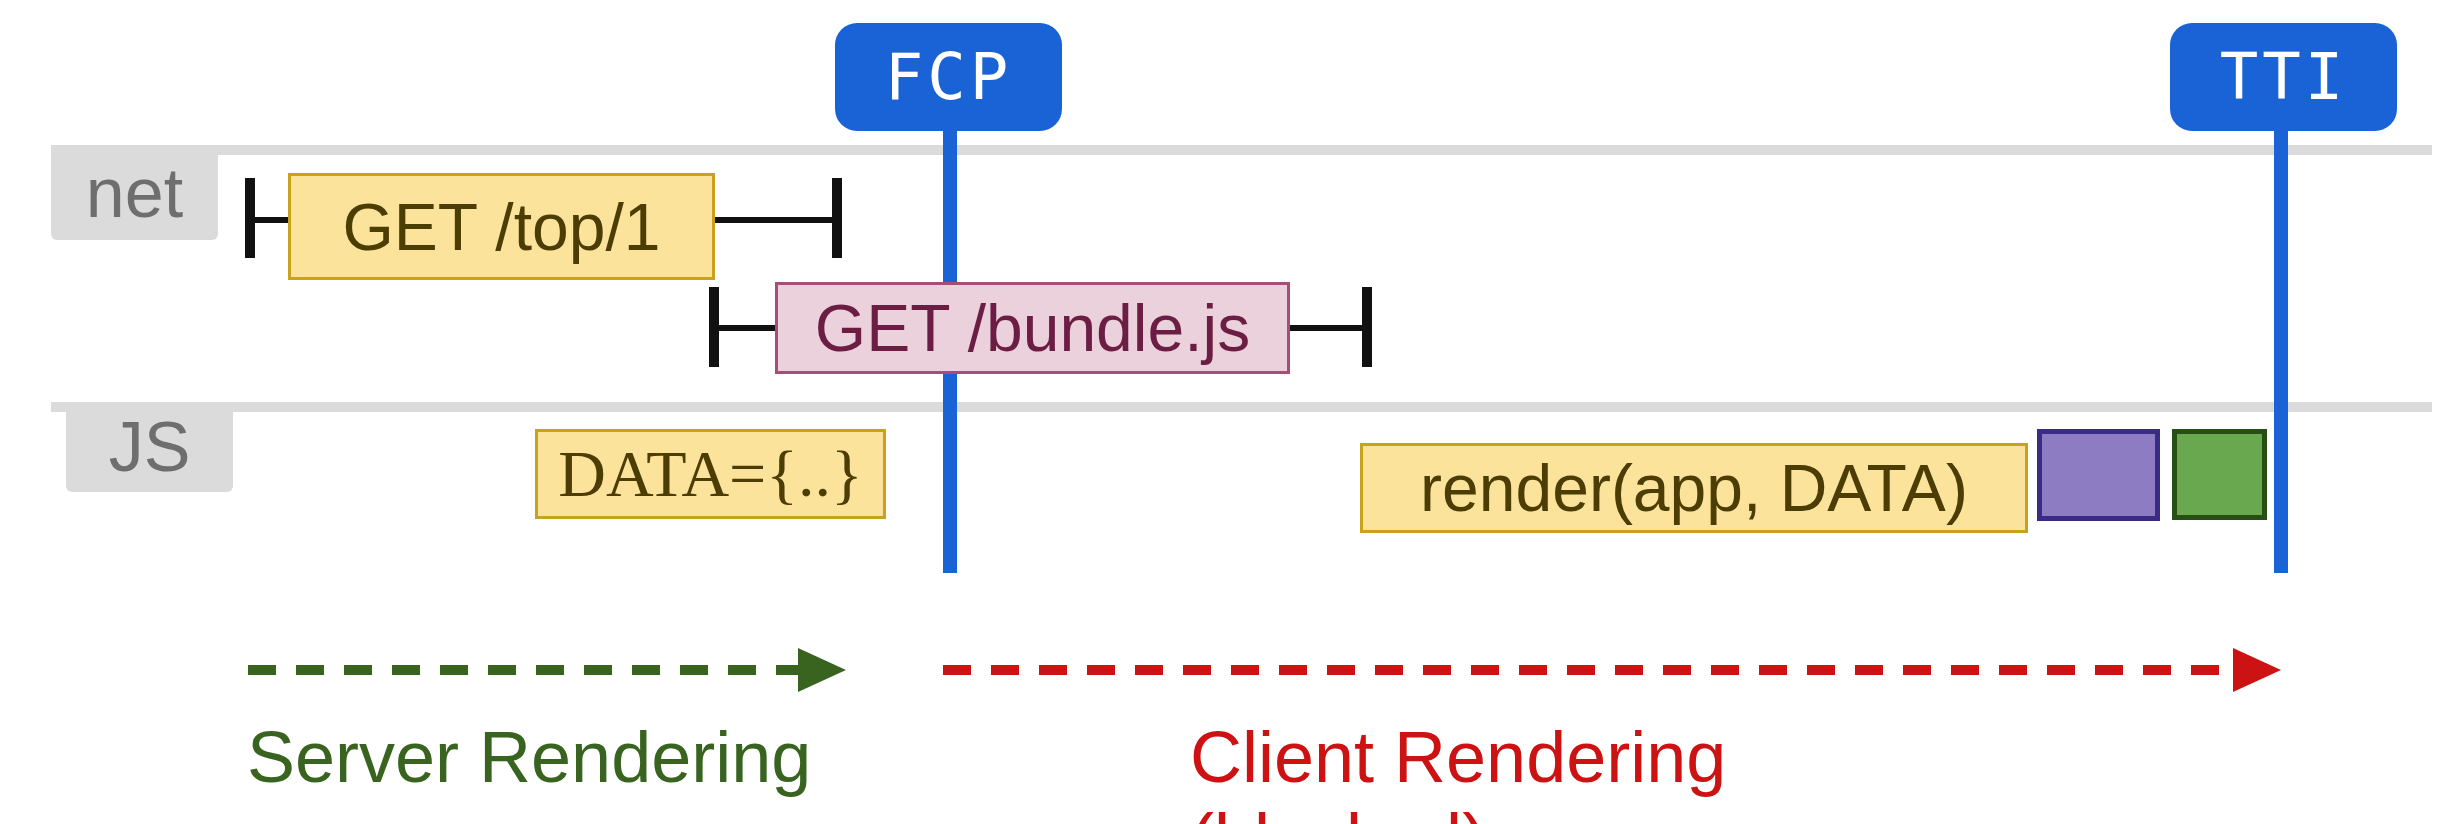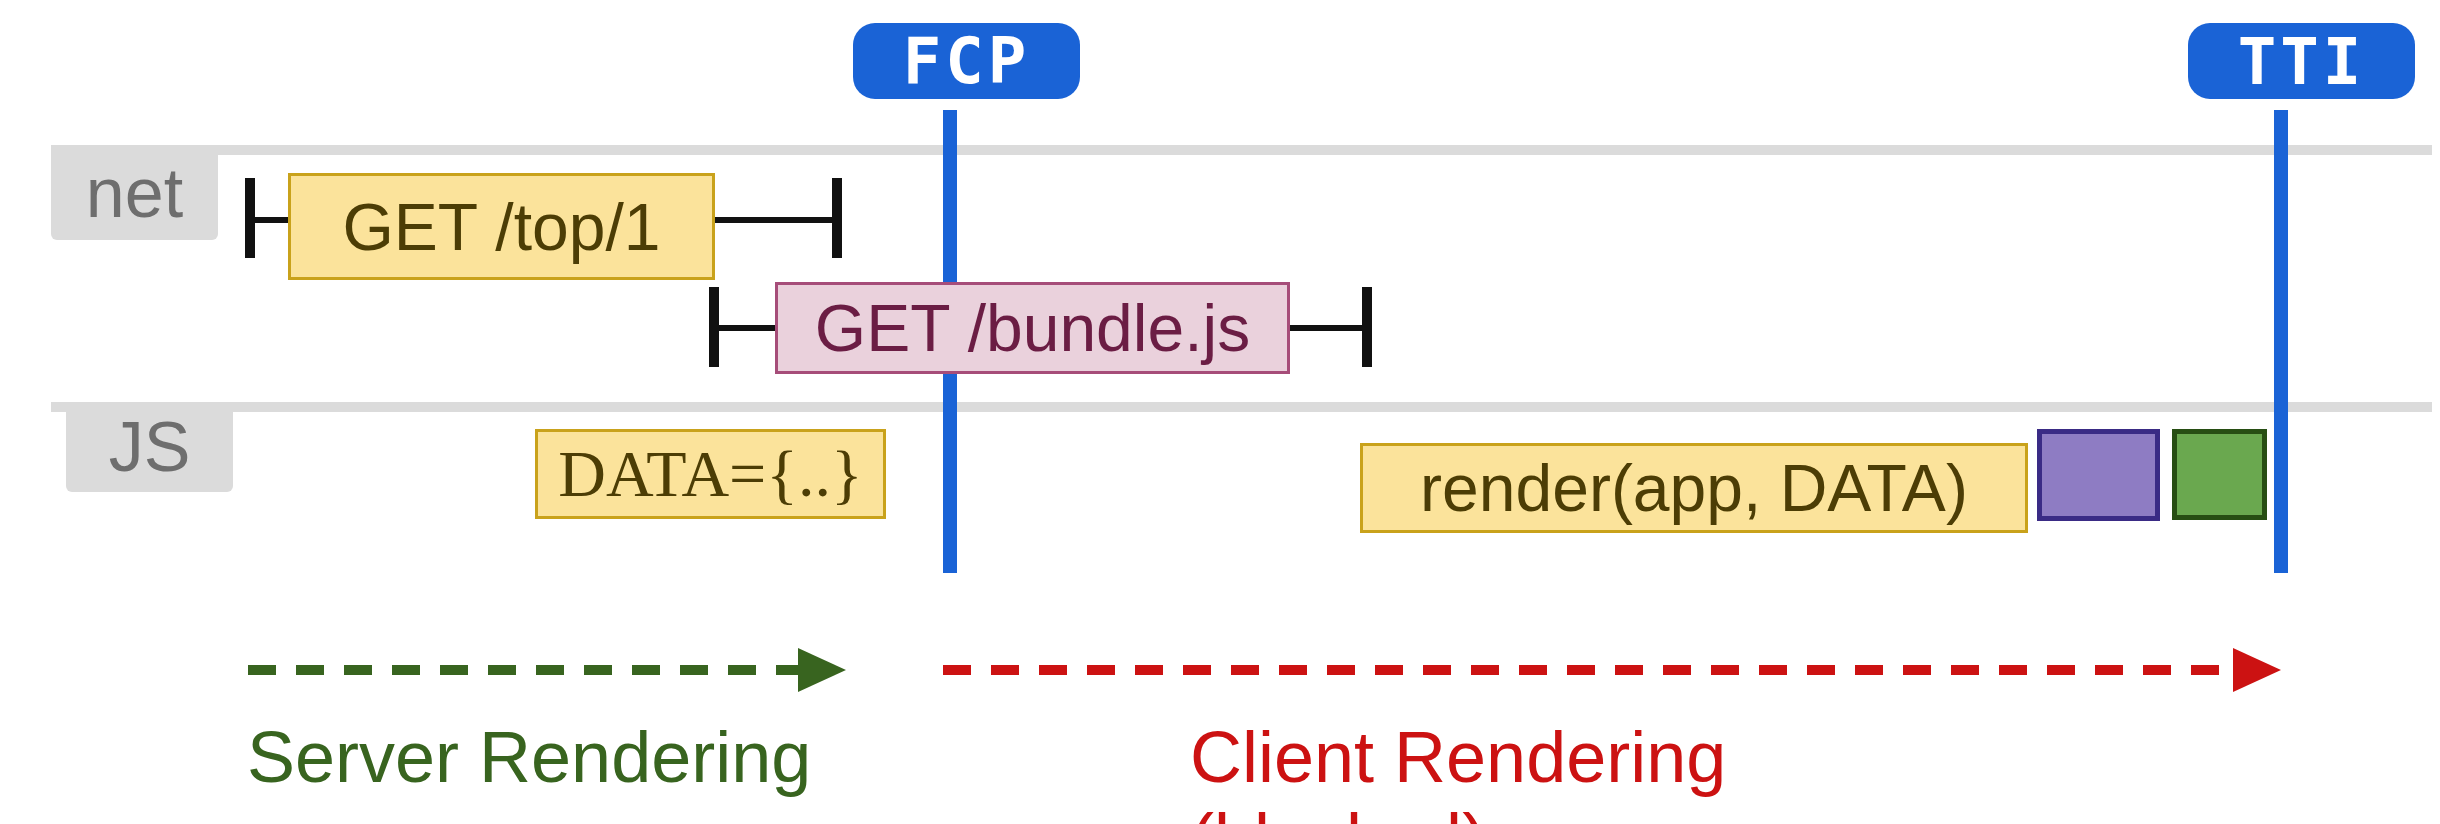--- a/index.html
+++ b/index.html
@@ -16,26 +16,26 @@
     border-radius:6px;z-index:2;display:flex;align-items:center;justify-content:center;
     color:var(--lane_text);font-size:70px;
   }
   #net-label{top:145px;height:95px;}
   #js-label{top:402px;height:90px;margin-left:15px;}
   
   .marker-line{position:absolute;top:110px;width:14px;height:463px;background:var(--blue);z-index:3;}
   #fcp-line{left:943px;}
   #tti-line{left:2274px;}
   .marker-badge{
-    position:absolute;top:23px;width:227px;height:76px;background:var(--blue);
+    position:absolute;top:23px;width:227px;height:108px;background:var(--blue);
     border-radius:22px;z-index:6;display:flex;align-items:center;justify-content:center;
-    color:var(--white);font-family:"DejaVu Sans Mono",monospace;font-weight:bold;font-size:64px;letter-spacing:4px;margin-left:18px;
+    color:var(--white);font-family:"DejaVu Sans Mono",monospace;font-weight:normal;font-size:64px;letter-spacing:4px;
   }
   #fcp-badge{left:835px;}
-  #tti-badge{left:2170px;align-items:flex-end;}
+  #tti-badge{left:2170px;}
   
   .task-box{
     position:absolute;z-index:5;box-sizing:border-box;display:flex;align-items:center;justify-content:center;
     font-size:66px;
   }
   .yellow{background:var(--yellow_fill);border:3px solid var(--yellow_border);color:var(--yellow_text);}
   #box-get-top{left:288px;top:173px;width:427px;height:107px;}
   #box-get-bundle{left:775px;top:282px;width:515px;height:92px;background:var(--pink_fill);border:3px solid var(--pink_border);color:var(--pink_text);}
   #box-data{left:535px;top:429px;width:351px;height:90px;font-family:Liberation Serif, serif;}
   #box-render{left:1360px;top:443px;width:668px;height:90px;}

